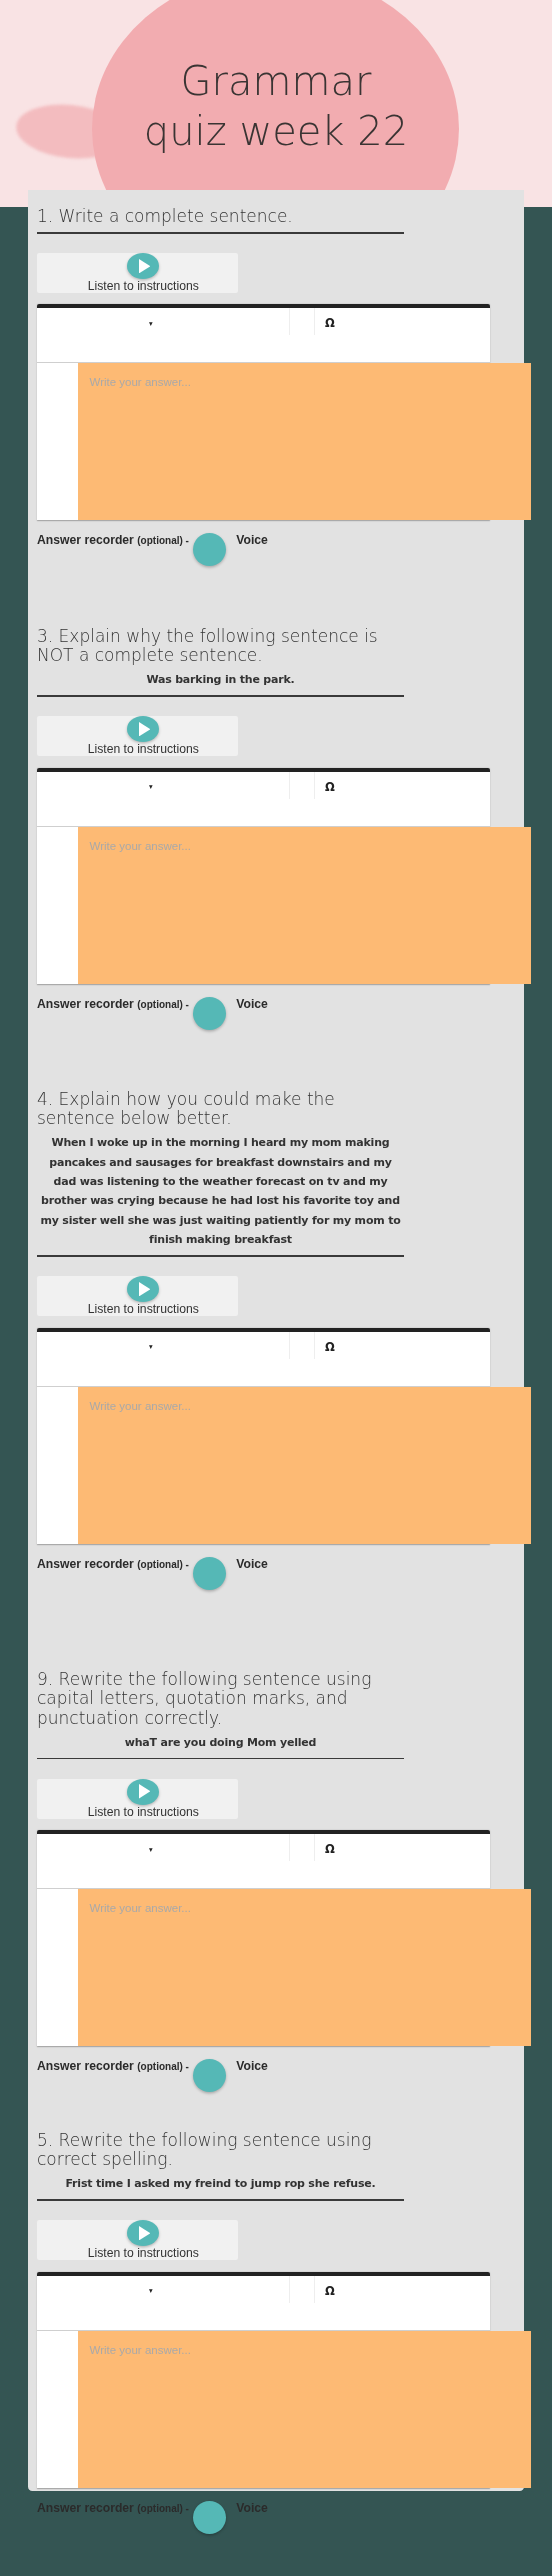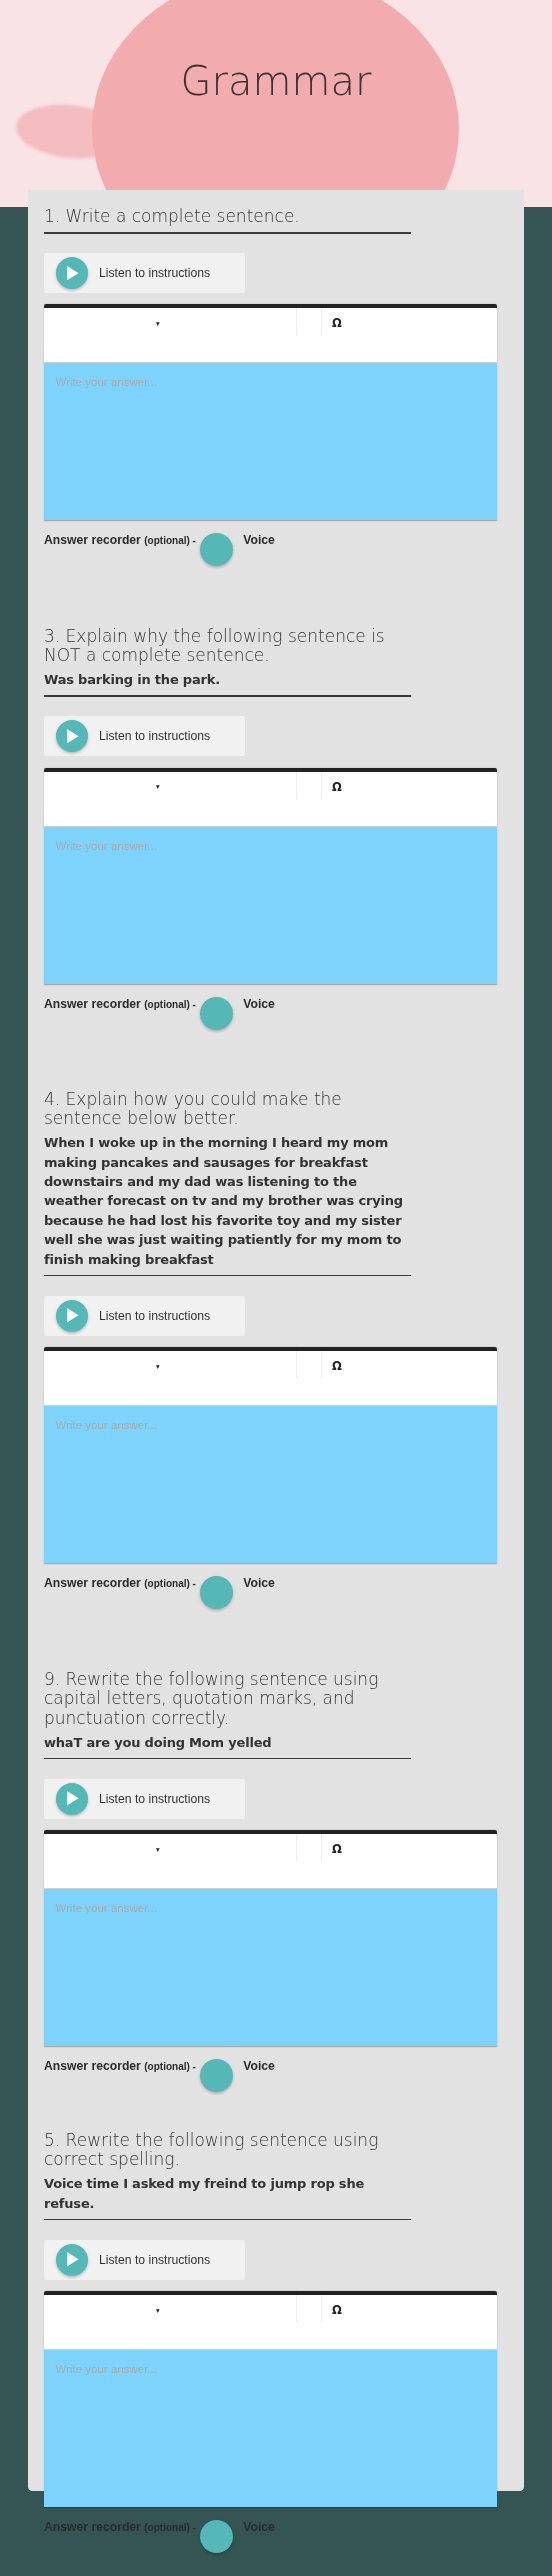--- a/index.html
+++ b/index.html
@@ -27,33 +27,33 @@
   }
   .title {
     position: absolute; left: 0; top: 56px; width: 552px; text-align: center;
     font-family: "DejaVu Sans", sans-serif; font-weight: 200; font-size: 40px;
     line-height: 50px; color: #3a3433; letter-spacing: 0px;
   }
   .card {
     position: absolute; left: 28px; top: 190px; width: 496px; height: 2301px;
     background: #e2e2e2; border-radius: 0 0 4.3px 4.3px;
   }
-  .question { position: absolute; left: 16px; width: 367px; }
+  .question { position: absolute; left: 9px; width: 367px; }
   .q-prompt {
     font-family: "DejaVu Sans", sans-serif; font-weight: 300; font-size: 17px;
     line-height: 19.4px; color: #333;
   }
   .q-sentence {
-    font-family: "DejaVu Sans", sans-serif; font-weight: bold; font-size: 13px;
-    line-height: 19.4px; color: #333; margin-top: 4.3px; letter-spacing: -0.2px;
+    font-family: "DejaVu Sans", sans-serif; font-weight: bold; font-size: 11px;
+    line-height: 19.4px; color: #333; margin-top: 4.3px; letter-spacing: -0.2px; text-align: center;
   }
   .q-rule { height: 1.4px; background: #3a3a3a; margin-top: 5.8px; }
   .listen {
     margin-top: 19.4px; width: 201px; height: 40px; background: #f1f1f1;
-    border-radius: 2.2px; display: flex; align-items: center; cursor: pointer;
+    border-radius: 2.2px; display: flex; align-items: center; cursor: pointer; flex-direction: column;
   }
   .play {
     width: 32px; height: 32px; border-radius: 50%; background: #55b8b6;
     margin-left: 11.5px; box-shadow: 0 1.4px 2.9px rgba(0,0,0,0.25);
     display: flex; align-items: center; justify-content: center;
   }
   .play svg { margin-left: 2.9px; }
   .listen-label {
     margin-left: 11.5px; font-family: "Liberation Sans", sans-serif;
     font-size: 12.2px; color: #333;
@@ -66,21 +66,22 @@
   .toolbar {
     height: 55px; position: relative; border-bottom: 1.4px solid #cfcfcf;
   }
   .tb-drop { position: absolute; left: 112px; top: 10.8px; font-size: 7.2px; color: #222; cursor: pointer; }
   .tb-sep1 { position: absolute; left: 252px; top: 0; width: 0.7px; height: 27px; background: #eee; }
   .tb-sep2 { position: absolute; left: 277px; top: 0; width: 0.7px; height: 27px; background: #eee; }
   .tb-omega { position: absolute; left: 288px; top: 8px; font-size: 11.5px; font-weight: bold; color: #222; cursor: pointer; }
   .answer {
     display: block; width: 100%; height: 157px; border: none; resize: none; outline: none;
     padding: 13px 11.5px; font-family: "Liberation Sans", sans-serif; font-size: 11.5px; color: #333;
-    background: #7dd3fc;
+    background: #fdba74;
+    margin-left: 41px;
   }
   .answer::placeholder { color: #a9a9a9; }
   .recorder {
     margin-top: 13px; display: flex; align-items: flex-start; height: 33px;
   }
   .rec-label { font-family: "Liberation Sans", sans-serif; font-weight: bold; font-size: 12.2px; color: #2b2b2b; }
   .rec-opt { font-size: 10px; }
   .rec-dot {
     width: 33px; height: 33px; border-radius: 50%; background: #55b8b6; margin-left: 4.3px;
     box-shadow: 0 1.4px 2.9px rgba(0,0,0,0.25); cursor: pointer;
@@ -88,20 +89,21 @@
   .rec-voice { margin-left: 10px; font-family: "Liberation Sans", sans-serif; font-weight: bold; font-size: 12.2px; color: #2b2b2b; }
 </style>
 </head>
 <body>
 
 <div class="header">
   <div class="blob-small"></div>
   <div class="blob-big"></div>
   <h1 class="title">
     <span>Grammar</span><br>
+    <span>quiz week 22</span>
   </h1>
 </div>
 
 <div class="card">
 
   <div class="question" style="top:17px;">
     <div class="q-prompt">1. Write a complete sentence.</div>
     <div class="q-rule"></div>
     <div class="listen">
       <div class="play">
@@ -206,21 +208,21 @@
     </div>
     <div class="recorder">
       <span class="rec-label"><span>Answer recorder</span> <span class="rec-opt">(optional) -</span></span>
       <div class="rec-dot"></div>
       <span class="rec-voice">Voice</span>
     </div>
   </div>
 
   <div class="question" style="top:1941px;">
     <div class="q-prompt">5. Rewrite the following sentence using correct spelling.</div>
-    <div class="q-sentence">Voice time I asked my freind to jump rop she refuse.</div>
+    <div class="q-sentence">Frist time I asked my freind to jump rop she refuse.</div>
     <div class="q-rule"></div>
     <div class="listen">
       <div class="play">
           <svg width="11.5" height="14.4" viewBox="0 0 16 20">
             <polygon points="0,0 16,10 0,20" fill="#fff"></polygon>
           </svg>
         </div>
       <span class="listen-label">Listen to instructions</span>
     </div>
     <div class="editor">

